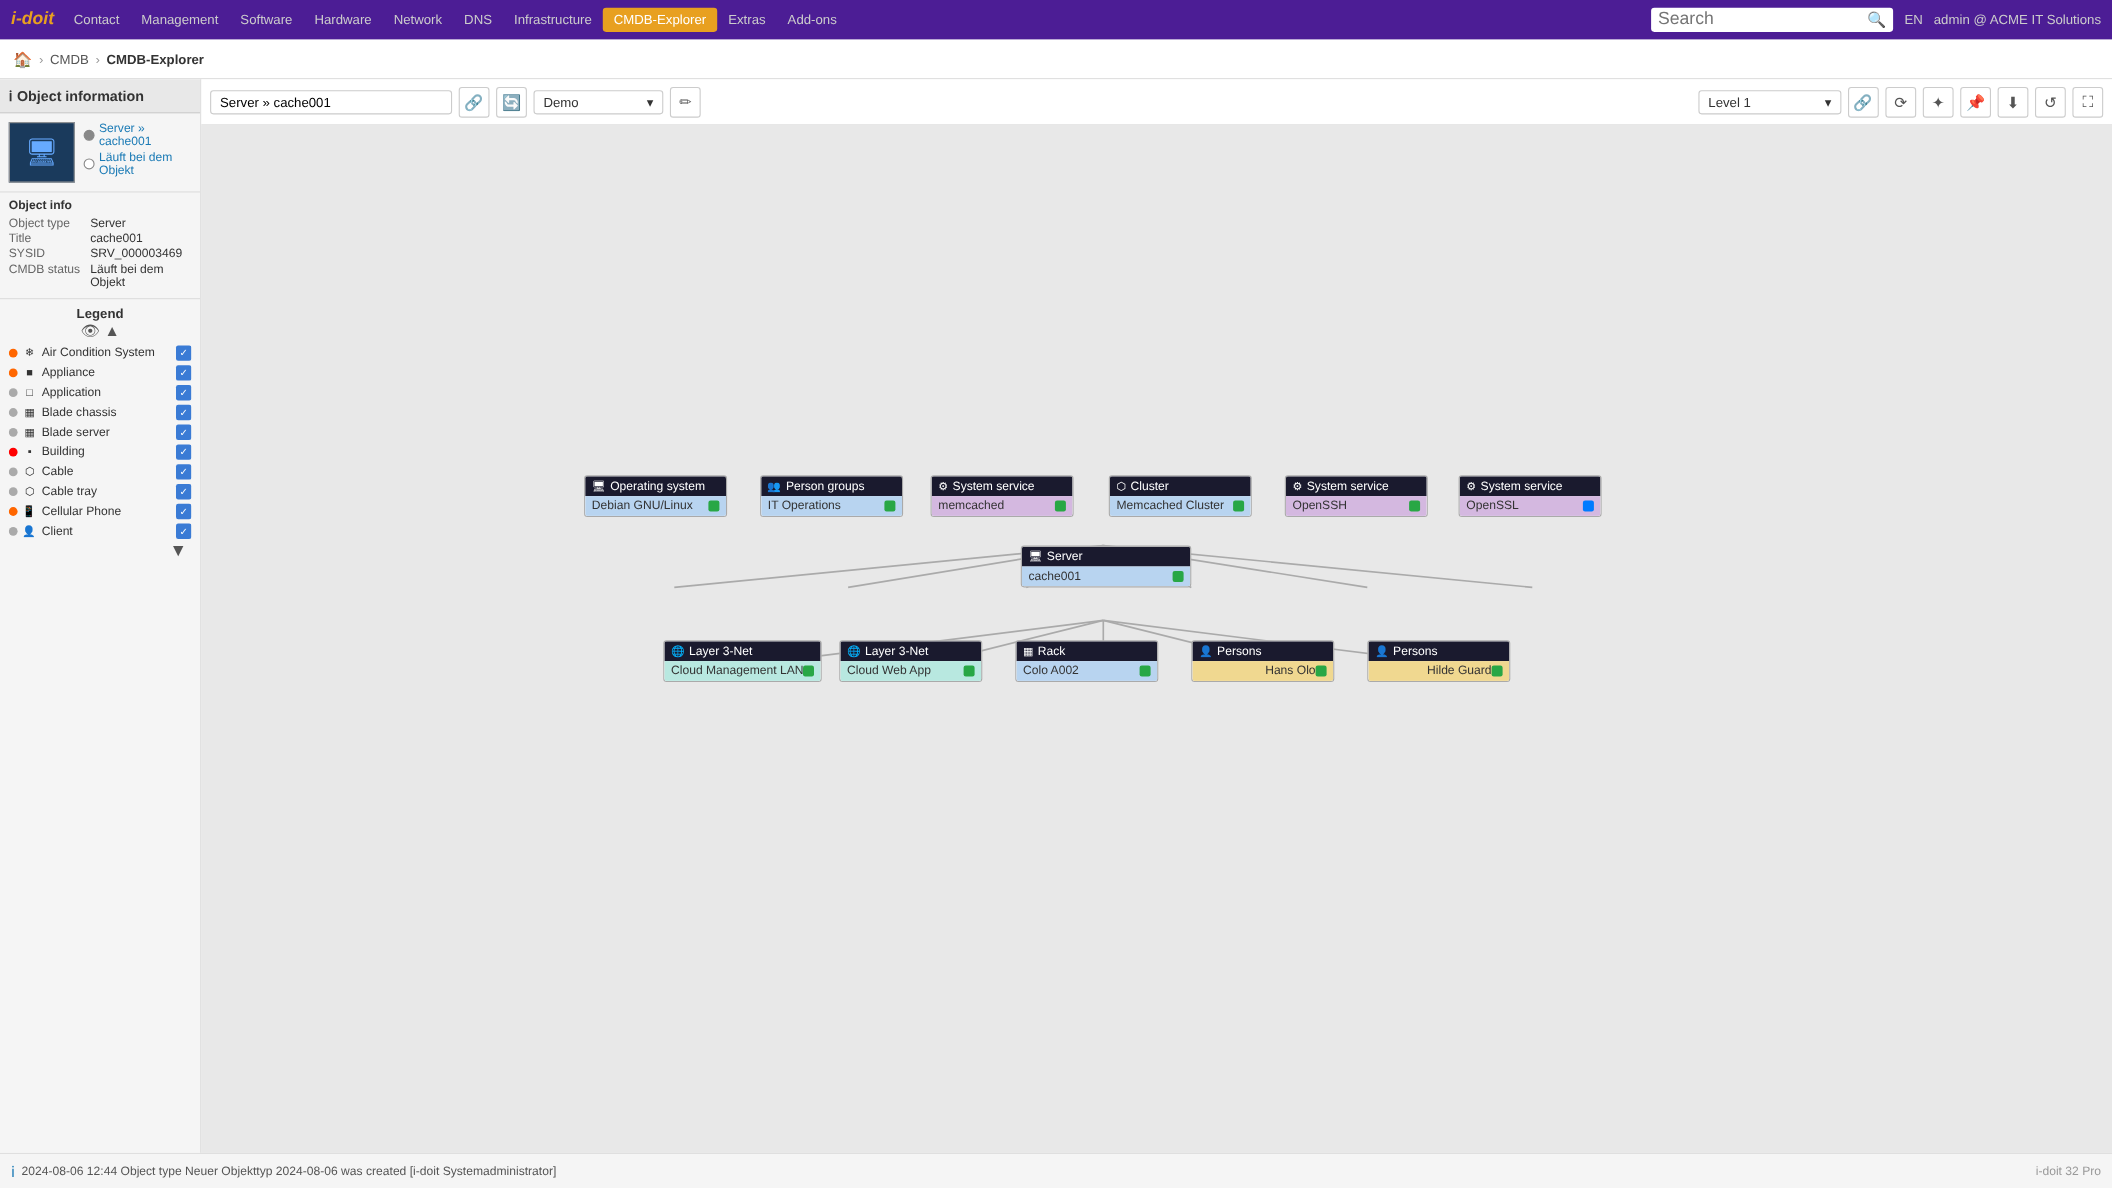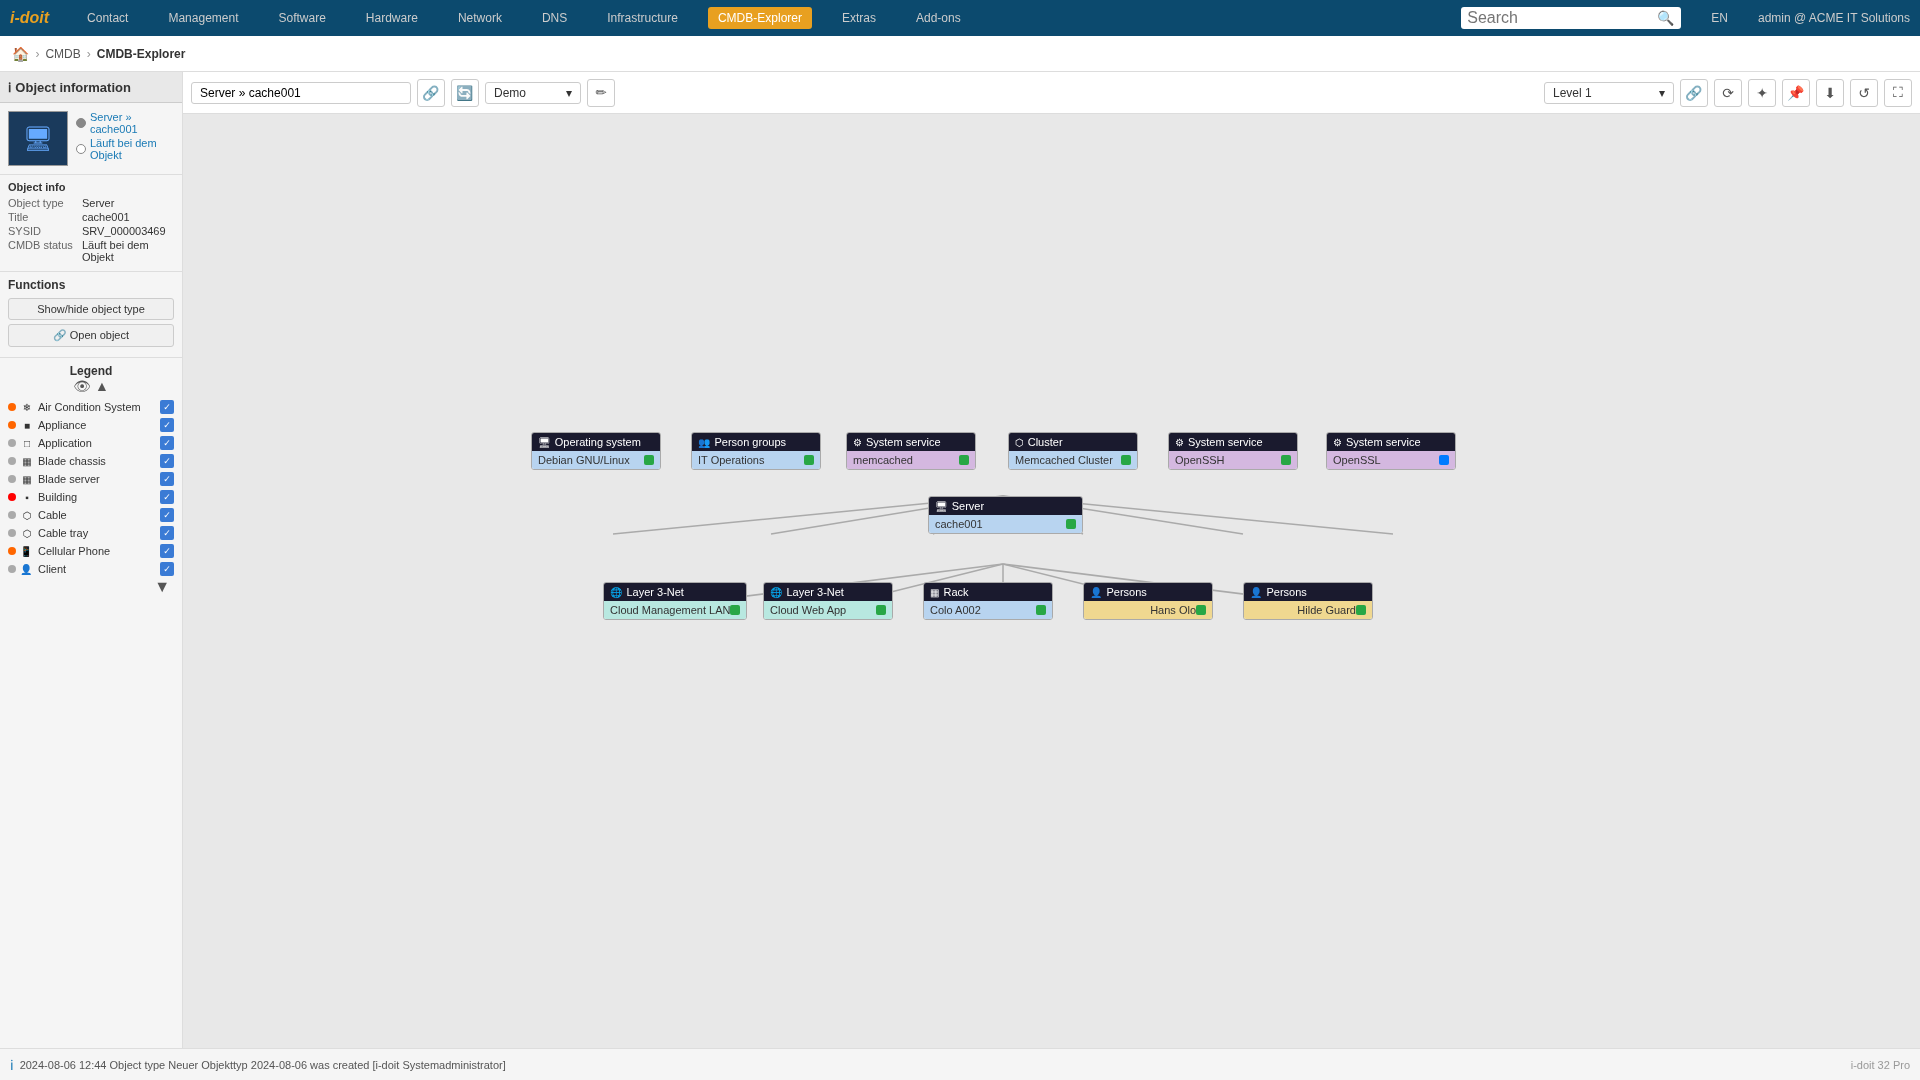--- a/index.html
+++ b/index.html
@@ -1,25 +1,25 @@
 <!DOCTYPE html>
 <html><head>
   <meta charset="utf-8">
   <style>
     * { box-sizing: border-box; margin: 0; padding: 0; }
     body { font-family: Arial, sans-serif; font-size: 12px; background: #f0f0f0; color: #333; width: 1920px; height: 1080px; overflow: hidden; }
     
     
     #top-nav {
-      background: #0c4a6e;
+      background: #4c1d95;
       height: 36px;
       display: flex;
       align-items: center;
       padding: 0 10px;
-      gap: 20px;
+      gap: 0;
     }
     #logo {
       color: #e8a020;
       font-weight: bold;
       font-size: 16px;
       margin-right: 8px;
       font-style: italic;
     }
     .nav-item {
       color: #ccc;
@@ -271,21 +271,21 @@
     
     .preset-dropdown {
       display: flex;
       align-items: center;
       border: 1px solid #ccc;
       border-radius: 3px;
       background: white;
       padding: 3px 8px;
       font-size: 12px;
       cursor: pointer;
-      width: 96px;
+      width: 118px;
       justify-content: space-between;
     }
     
     .toolbar-edit-btn {
       width: 28px;
       height: 28px;
       border: 1px solid #ccc;
       border-radius: 3px;
       background: white;
       cursor: pointer;
@@ -487,25 +487,20 @@
       <div class="info-row">
         <span class="info-key">SYSID</span>
         <span class="info-val">SRV_000003469</span>
       </div>
       <div class="info-row">
         <span class="info-key">CMDB status</span>
         <span class="info-val">Läuft bei dem Objekt</span>
       </div>
     </div>
 
-    <div id="functions-section">
-      <h4>Functions</h4>
-      <button class="func-btn">Show/hide object type</button>
-      <button class="func-btn">🔗 Open object</button>
-    </div>
 
     <div id="legend-section">
       <div id="legend-header">
         <h4>Legend</h4>
         <div class="legend-controls">
           <span class="legend-ctrl-btn">👁</span>
           <span class="legend-ctrl-btn">▲</span>
         </div>
       </div>
       <div id="legend-list">

